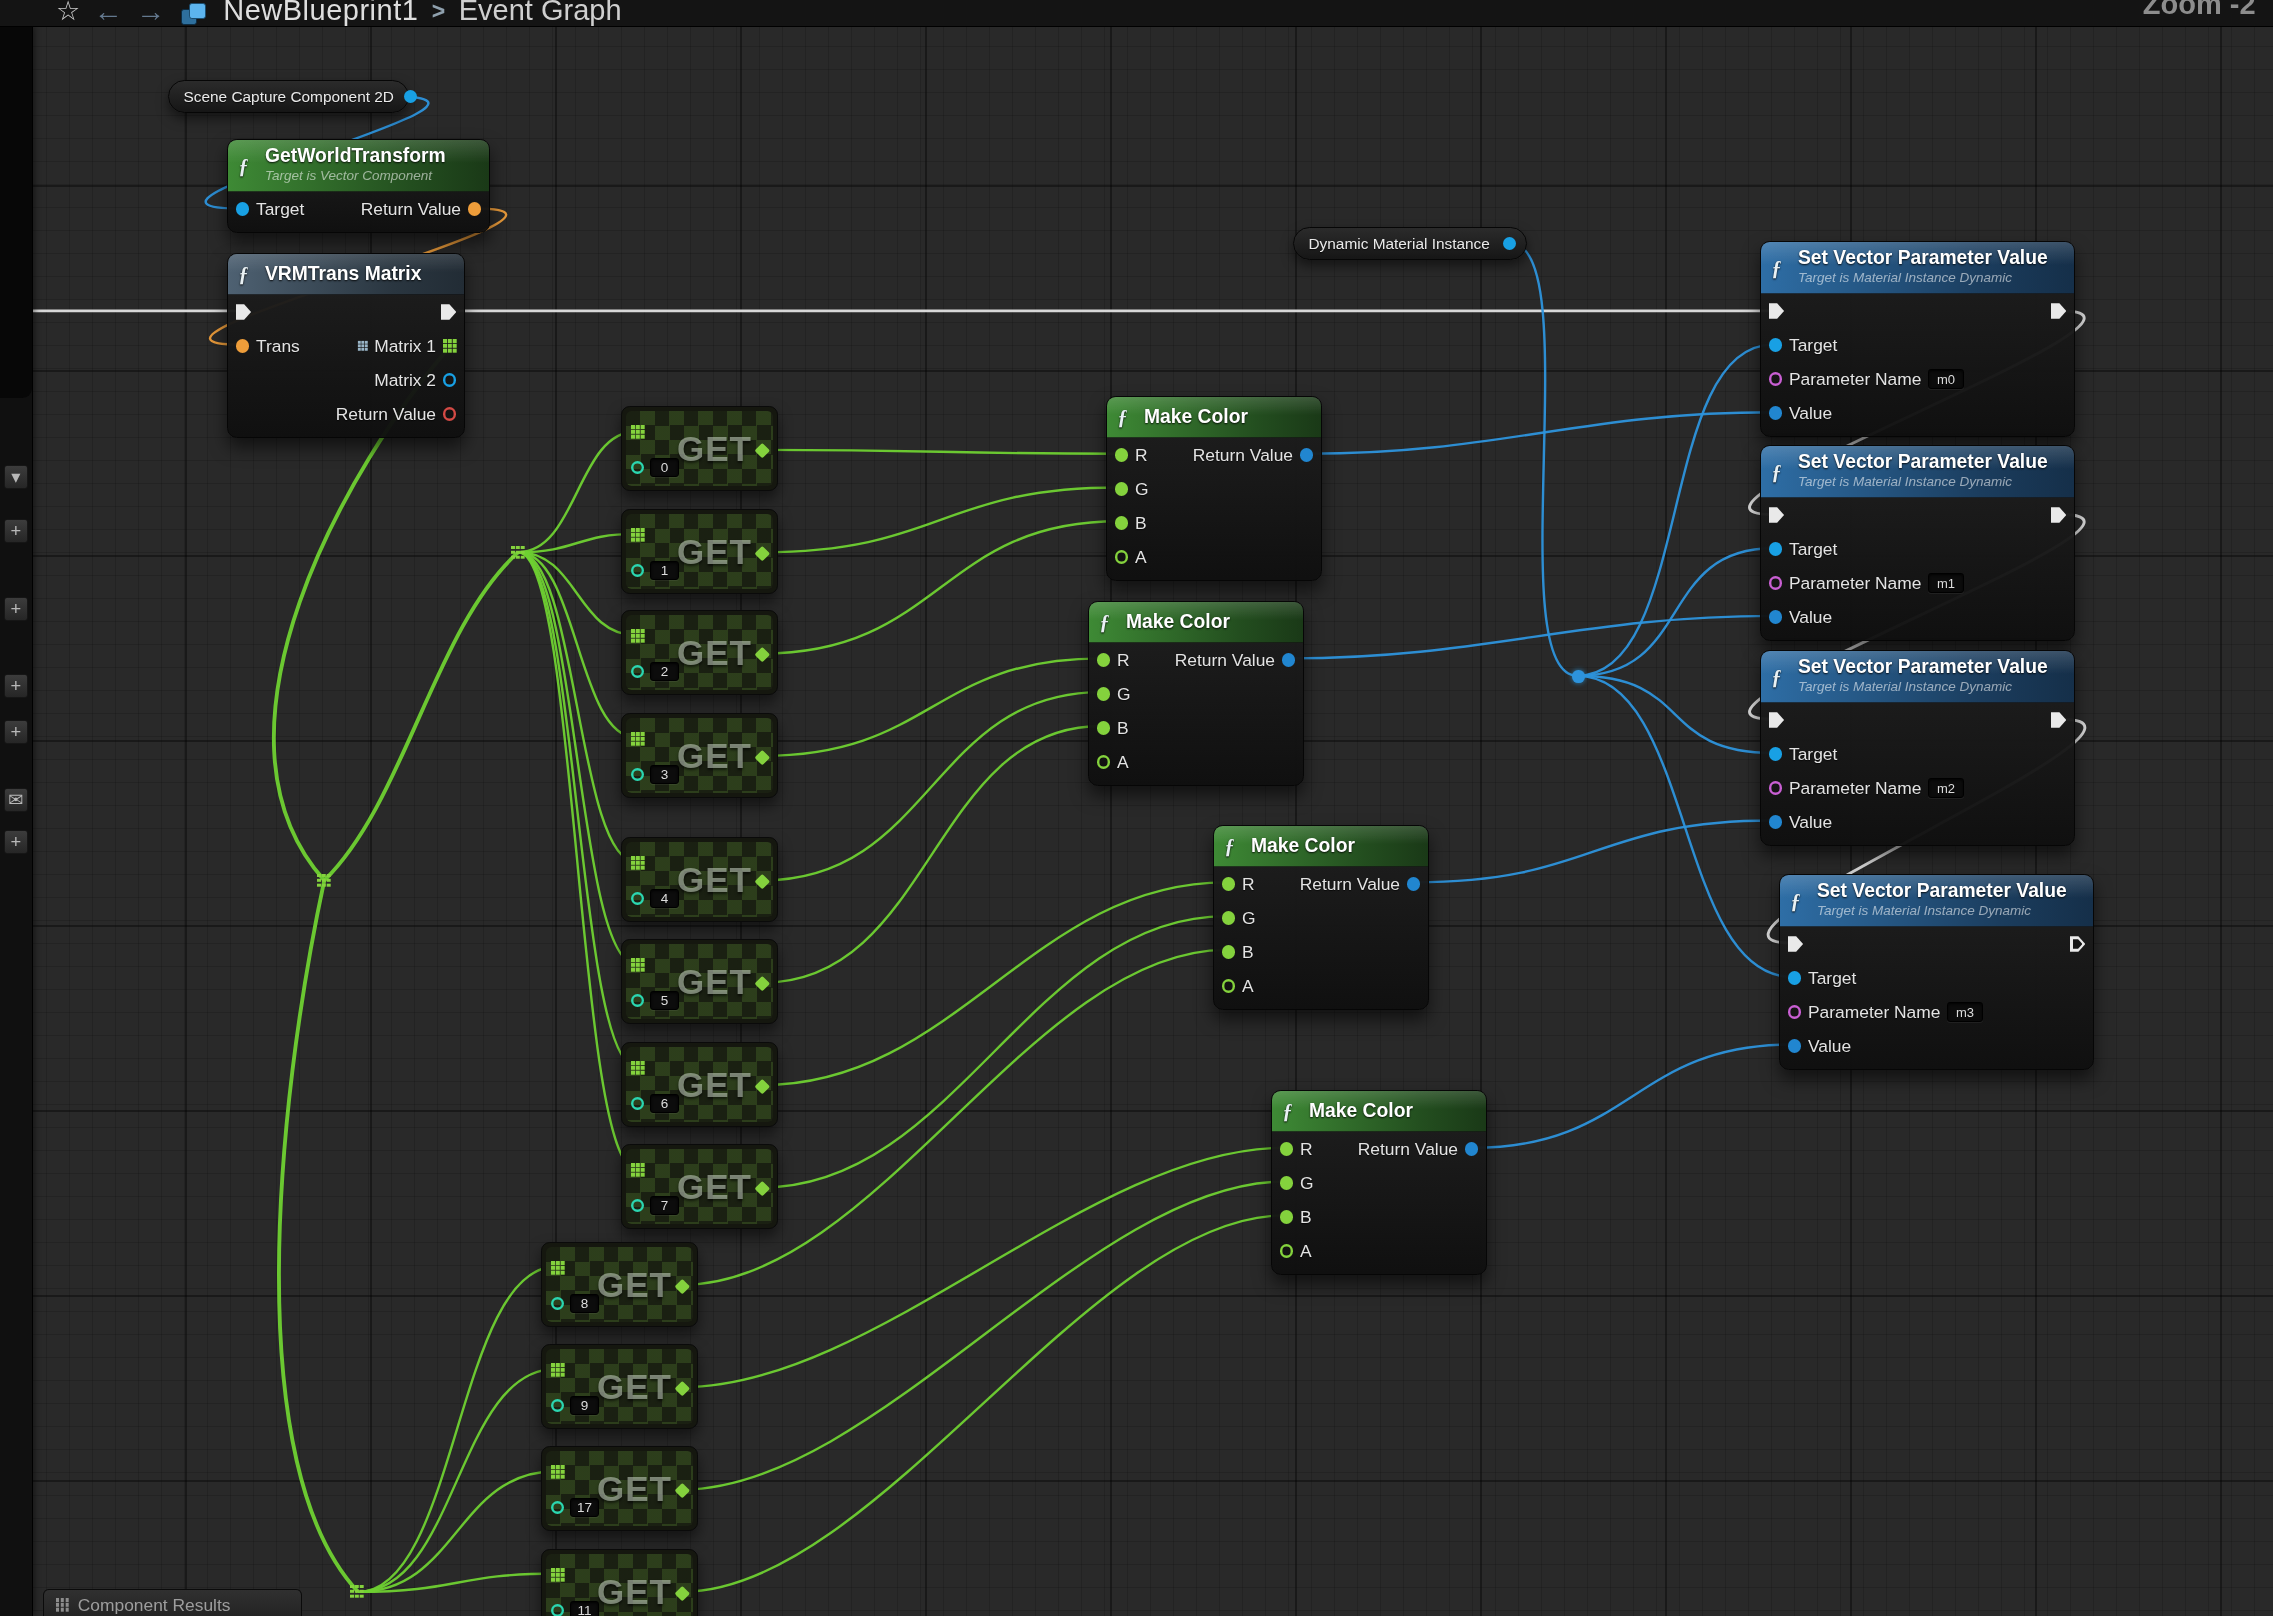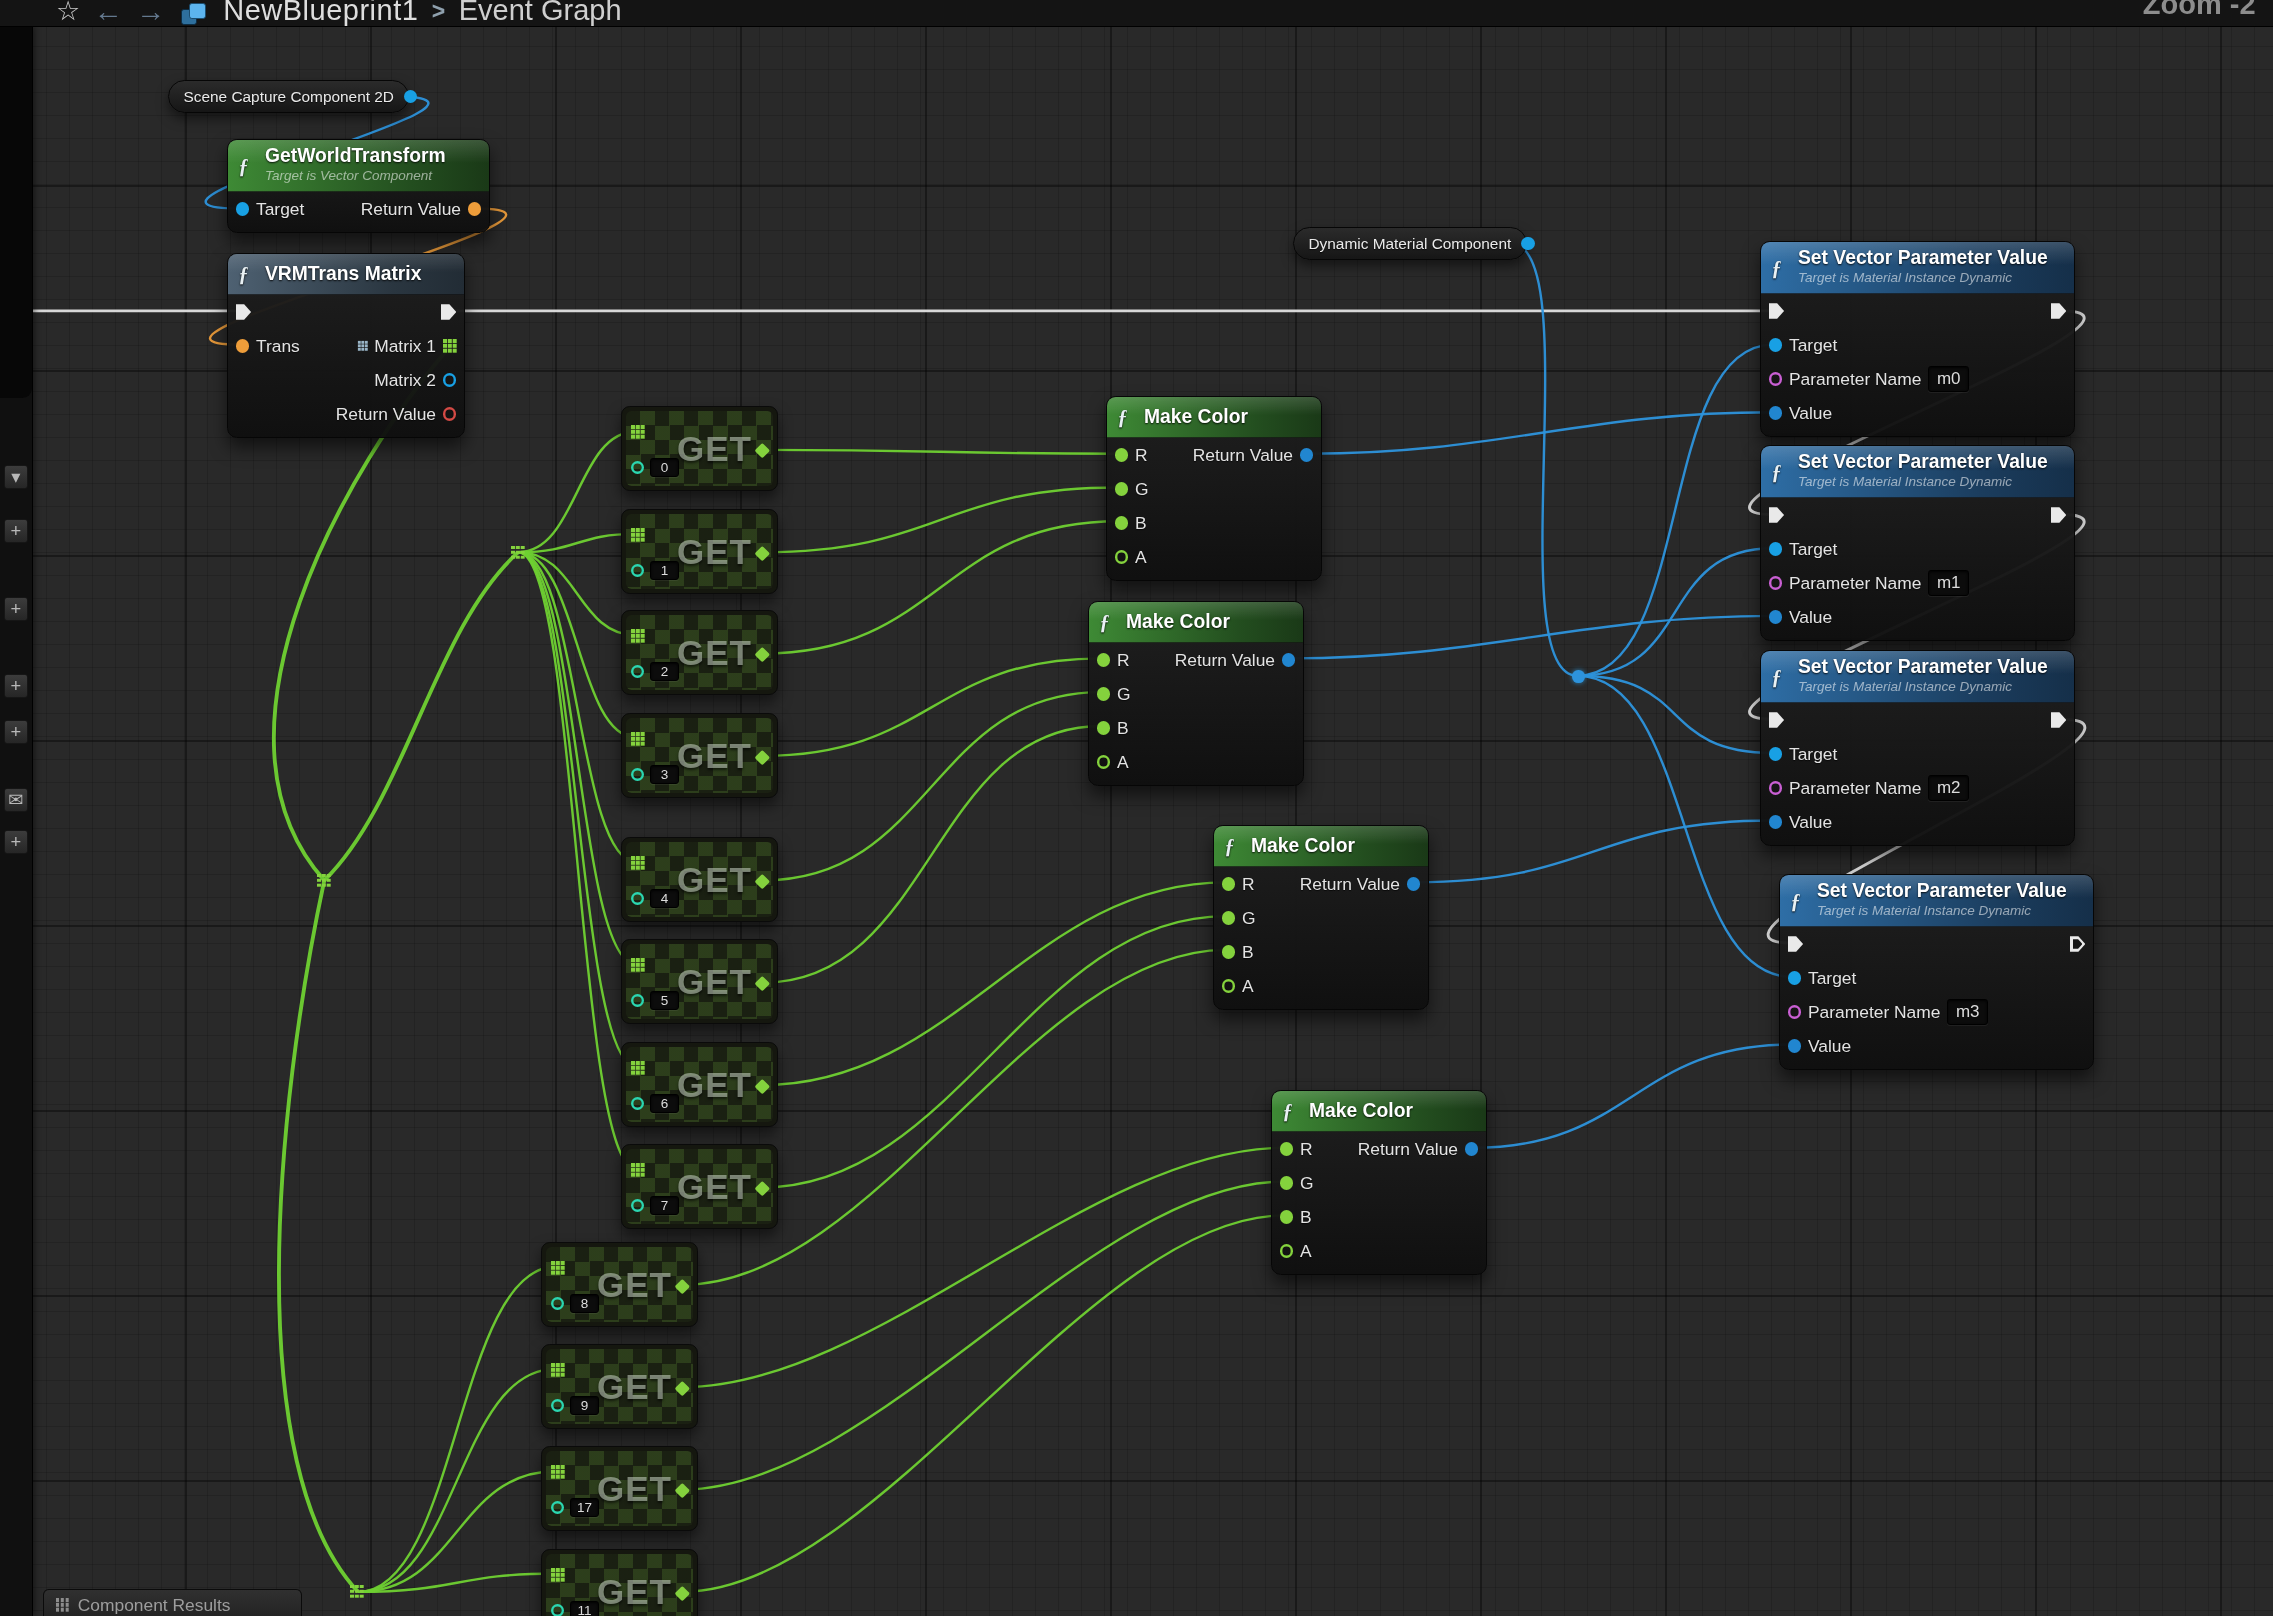--- a/index.html
+++ b/index.html
@@ -73,21 +73,21 @@
     linear-gradient(90deg,#2e6ea6,#1b3d5e 70%,#152f49);}
   .hdr.gray{background:linear-gradient(180deg,rgba(255,255,255,.12),rgba(255,255,255,0) 45%),
     linear-gradient(90deg,#4e6172,#2a3640 70%,#222c35);}
   .rows{padding:0 0 5.8px 0;}
   .row{height:34px;display:flex;align-items:center;justify-content:space-between;
     padding:0 7.7px;box-sizing:border-box;}
   .cell{display:flex;align-items:center;gap:6.8px;min-width:13.5px;}
   .plabel{font-size:17.4px;color:#e3e3e3;text-shadow:0 1px 1px rgba(0,0,0,.7);white-space:nowrap;}
   .editbox{background:#0c0c0c;border:1px solid #000;border-radius:2.9px;
     box-shadow:inset 0 1px 2.9px rgba(0,0,0,.9),0 1px 0 rgba(255,255,255,.06);
-    color:#dcdcdc;font-size:17px;padding:1.9px 7.7px;min-width:15.4px;text-align:center;}
+    color:#dcdcdc;font-size:13px;padding:1.9px 7.7px;min-width:15.4px;text-align:center;}
 
   
   .pin{display:inline-block;flex:none;position:relative;}
   .pin.exec{width:15.4px;height:15.4px;background:#e9e9e9;
     clip-path:polygon(0 0,55% 0,100% 50%,55% 100%,0 100%);}
   .pin.exec.hollow::after{content:"";position:absolute;left:2.9px;top:2.9px;right:2.9px;bottom:2.9px;
     background:#161616;clip-path:polygon(0 0,55% 0,100% 50%,55% 100%,0 100%);}
   .pin.circle{width:13.5px;height:13.5px;border-radius:50%;}
   .pin.diamond{width:10.6px;height:10.6px;transform:rotate(45deg);border-radius:1.9px;}
   .pin.gridp{width:13.5px;height:13.5px;}
@@ -167,21 +167,21 @@
       <path d="M 1337 682 C 1537 682, 1637 638, 1837 638" stroke="#2d93dc" stroke-width="2.5" fill="none" stroke-opacity="0.95"></path>
       <path d="M 1466 914 C 1651.5 914, 1651.5 850, 1837 850" stroke="#2d93dc" stroke-width="2.5" fill="none" stroke-opacity="0.95"></path>
       <path d="M 1526 1189 C 1691.5 1189, 1691.5 1082, 1857 1082" stroke="#2d93dc" stroke-width="2.5" fill="none" stroke-opacity="0.95"></path>
     </svg>
   <div id="nodes">
       <div class="pill" style="left: 168px; top: 80px; width: 241px;">
         <span class="plabel">Scene Capture Component 2D</span>
         <span class="pin circle" style="background: rgb(24, 160, 228);"></span>
       </div>
       <div class="pill" style="left: 1293px; top: 227px; width: 234px;">
-        <span class="plabel">Dynamic Material Component</span>
+        <span class="plabel">Dynamic Material Instance</span>
         <span class="pin circle" style="background: rgb(24, 160, 228);"></span>
       </div>
       <div class="node" style="left: 227px; top: 139px; width: 263px;">
         <div class="hdr green h2">
           <span class="fico">ƒ</span>
           <div class="ht">
             <div class="t">GetWorldTransform</div>
             <div class="st">Target is Vector Component</div>
           </div>
         </div>

